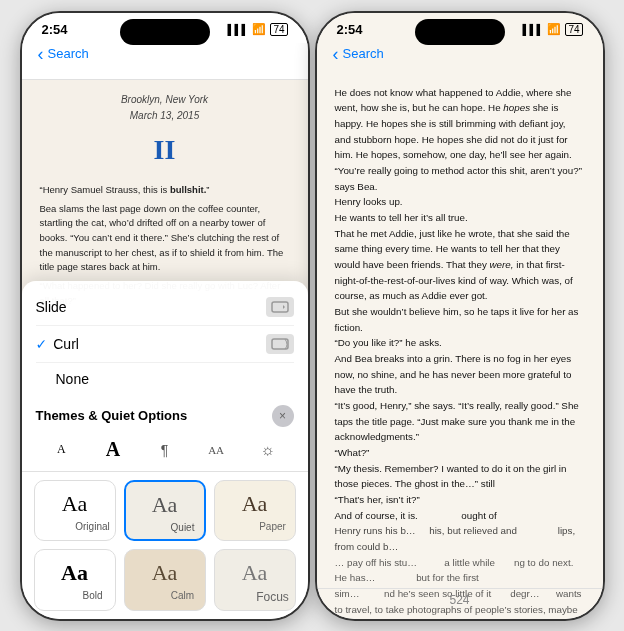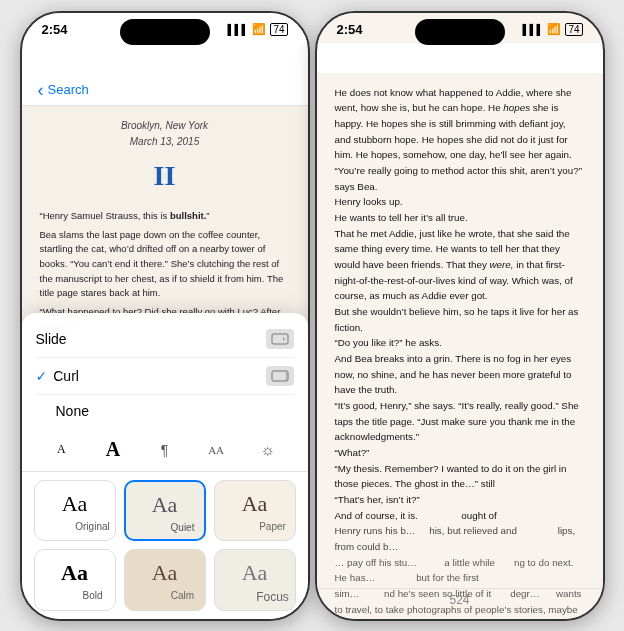--- a/index.html
+++ b/index.html
@@ -58,24 +58,23 @@
       background: #000;
       border-radius: 20px;
       position: absolute;
       top: 6px;
       left: 50%;
       transform: translateX(-50%);
       z-index: 20;
     }
     
     .nav-bar {
-      padding: 2px 16px 6px;
+      padding: 2px 16px 16px;
       background: #fff;
       border-bottom: 1px solid #e0e0e0;
-      margin-top: 36px;
     }
     .back-link {
       color: #007AFF;
       font-size: 13px;
       display: flex;
       align-items: center;
       gap: 2px;
     }
     .back-link::before {
       content: '‹';
@@ -319,20 +318,26 @@
                 <rect x="1" y="2" width="16" height="10" rx="2" fill="none" stroke="#999" stroke-width="1.5"></rect>
                 <path d="M14 12 Q18 8 14 2" fill="none" stroke="#999" stroke-width="1"></path>
               </svg>
           </div>
         </div>
         <div class="slide-item">
           <span style="margin-left:20px;">None</span>
         </div>
       </div>
 
+      <div class="themes-header">
+        <span class="themes-title">Themes &amp; Quiet Options</span>
+        <div class="close-btn">
+          <span>×</span>
+        </div>
+      </div>
 
       <div class="toolbar-row">
         <div class="toolbar-btn font-a-small">
           <span style="font-family:Georgia,serif; font-size:12px; color:#000;">A</span>
         </div>
         <div class="toolbar-btn font-a-large">
           <span style="font-family:Georgia,serif; font-size:20px; color:#000; font-weight:600;">A</span>
         </div>
         <div class="toolbar-btn">
           <span style="font-size:14px; color:#555;">¶</span>

